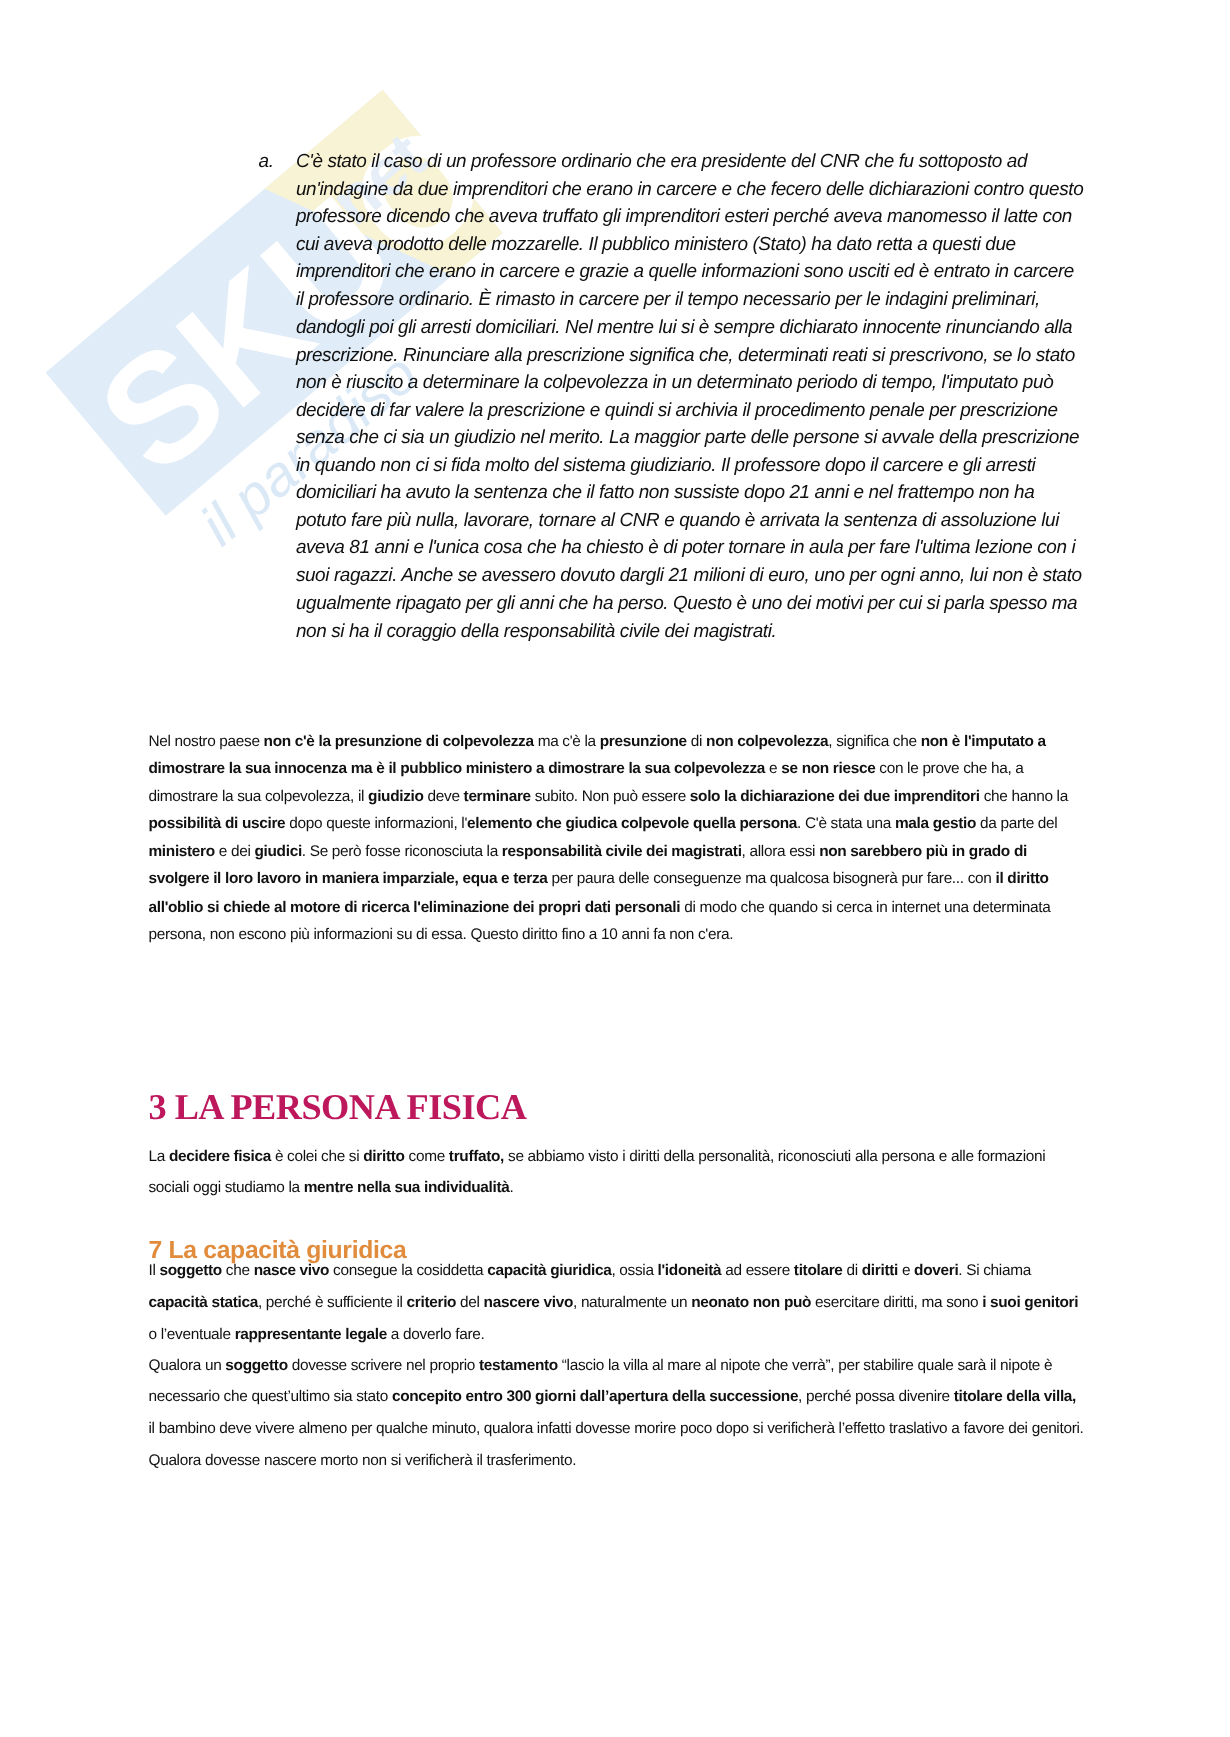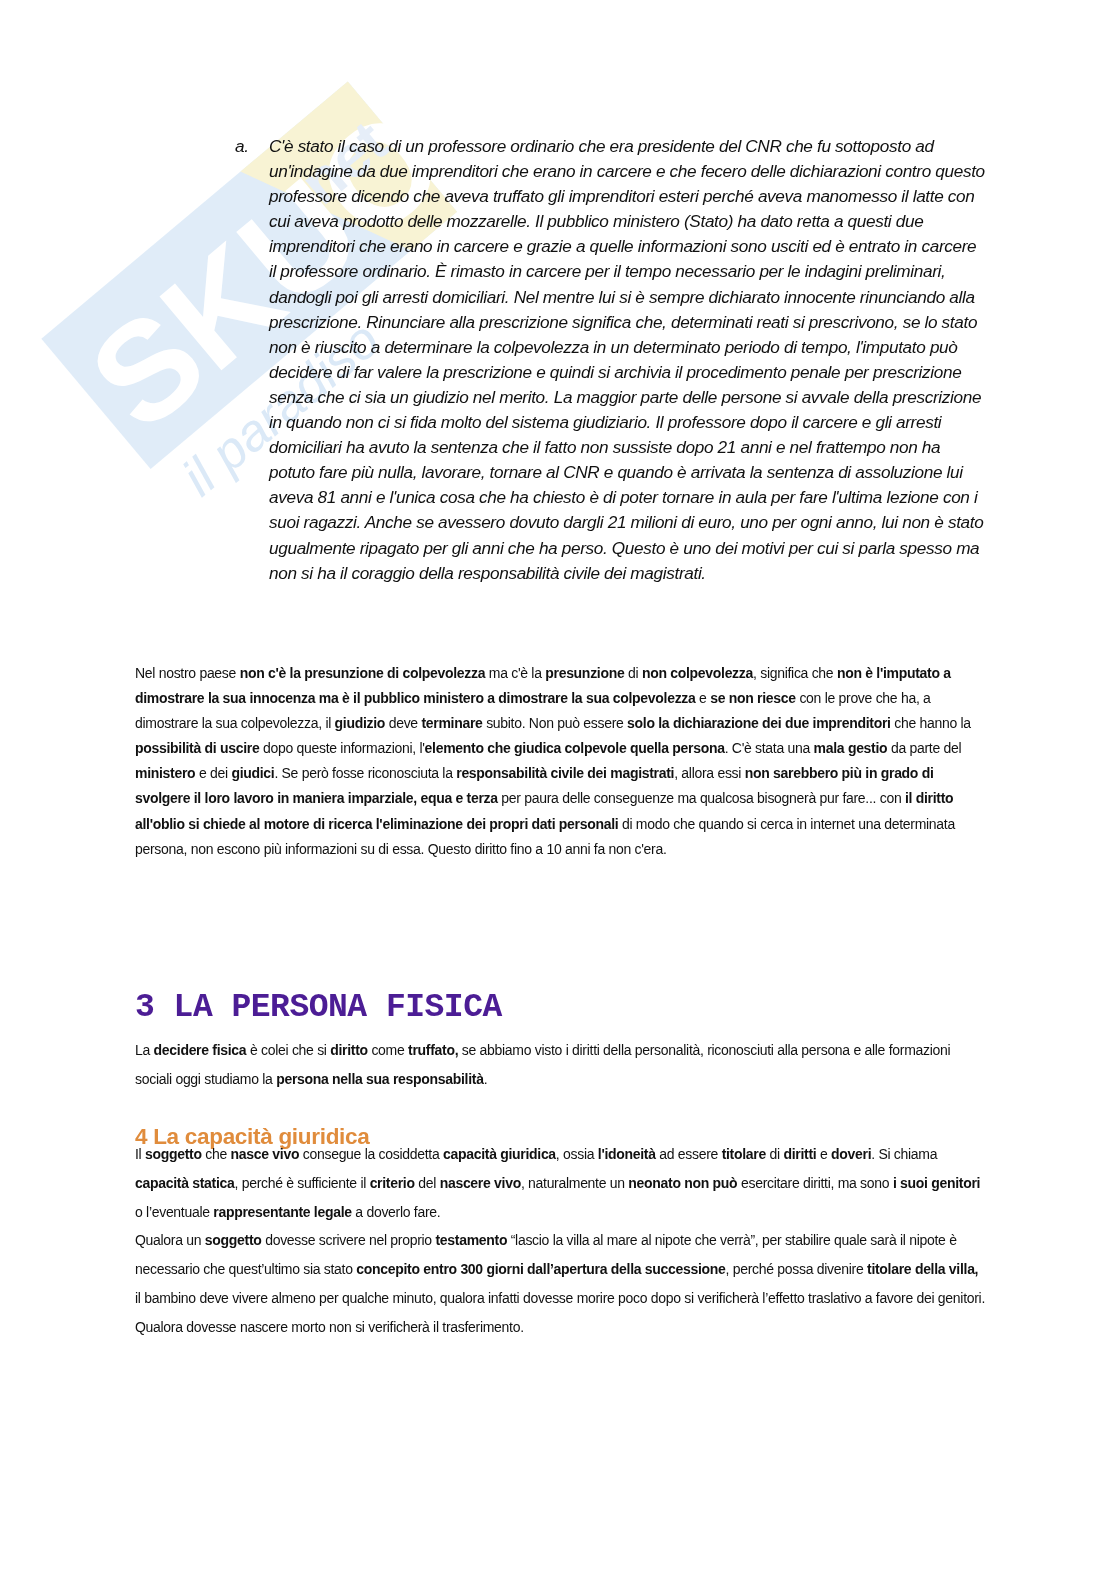--- a/index.html
+++ b/index.html
@@ -4,21 +4,21 @@
 <style>
   html, body { margin: 0; padding: 0; background: #ffffff; }
   body { width: 1118px; height: 1579px; position: relative; overflow: hidden;
          font-family: "Liberation Sans", "DejaVu Sans", sans-serif; color: #111; }
   .watermark { position: absolute; left: 20px; top: 40px; width: 470px; height: 500px; pointer-events: none; }
   .page { position: absolute; left: 135px; top: 134px; width: 850px; }
   .list-item { position: relative; padding-left: 134px; font-style: italic; font-size: 17.2px; line-height: 25.1px; letter-spacing: -0.35px; }
   .list-marker { position: absolute; left: 100px; top: 0; }
   .para { font-size: 14px; line-height: 25.1px; letter-spacing: -0.3px; margin: 0; }
   .para b { font-weight: bold; }
-  .h1 { font-family: Liberation Mono, monospace; color: #4c1d95; font-size: 33px; font-weight: bold; margin: 0; position: absolute; top: 855px; left: 0; letter-spacing: -0.5px; }
+  .h1 { font-family: Liberation Serif, serif; color: #be185d; font-size: 33px; font-weight: bold; margin: 0; position: absolute; top: 855px; left: 0; letter-spacing: -0.5px; }
   .h2 { color: #e08c3c; font-size: 22.5px; font-weight: bold; margin: 0; position: absolute; top: 990px; left: 0; letter-spacing: -0.3px; }
   .p-main { position: absolute; top: 527px; left: 0; width: 850px; }
   .p-intro { position: absolute; top: 902px; left: 0; width: 850px; line-height: 29px; }
   .p-cap { position: absolute; top: 990px; left: 0; width: 850px; line-height: 28.8px; margin-top: 16px; }
 </style>
 </head>
 <body>
 
 <svg class="watermark" viewBox="0 0 470 500">
   <g transform="rotate(-40 235 250)">
@@ -33,18 +33,18 @@
 <div class="page">
   <div class="list-item">
     <span class="list-marker">a.</span>
     <span>C'è stato il caso di un professore ordinario che era presidente del CNR che fu sottoposto ad un'indagine da due imprenditori che erano in carcere e che fecero delle dichiarazioni contro questo professore dicendo che aveva truffato gli imprenditori esteri perché aveva manomesso il latte con cui aveva prodotto delle mozzarelle. Il pubblico ministero (Stato) ha dato retta a questi due imprenditori che erano in carcere e grazie a quelle informazioni sono usciti ed è entrato in carcere il professore ordinario. È rimasto in carcere per il tempo necessario per le indagini preliminari, dandogli poi gli arresti domiciliari. Nel mentre lui si è sempre dichiarato innocente rinunciando alla prescrizione. Rinunciare alla prescrizione significa che, determinati reati si prescrivono, se lo stato non è riuscito a determinare la colpevolezza in un determinato periodo di tempo, l'imputato può decidere di far valere la prescrizione e quindi si archivia il procedimento penale per prescrizione senza che ci sia un giudizio nel merito. La maggior parte delle persone si avvale della prescrizione in quando non ci si fida molto del sistema giudiziario. Il professore dopo il carcere e gli arresti domiciliari ha avuto la sentenza che il fatto non sussiste dopo 21 anni e nel frattempo non ha potuto fare più nulla, lavorare, tornare al CNR e quando è arrivata la sentenza di assoluzione lui aveva 81 anni e l'unica cosa che ha chiesto è di poter tornare in aula per fare l'ultima lezione con i suoi ragazzi. Anche se avessero dovuto dargli 21 milioni di euro, uno per ogni anno, lui non è stato ugualmente ripagato per gli anni che ha perso. Questo è uno dei motivi per cui si parla spesso ma non si ha il coraggio della responsabilità civile dei magistrati.</span>
   </div>
 
   <p class="para p-main">Nel nostro paese <b>non c'è la presunzione di colpevolezza</b> ma c'è la <b>presunzione</b> di <b>non colpevolezza</b>, significa che <b>non è l'imputato a dimostrare la sua innocenza ma è il pubblico ministero a dimostrare la sua colpevolezza</b> e <b>se non riesce</b> con le prove che ha, a dimostrare la sua colpevolezza, il <b>giudizio</b> deve <b>terminare</b> subito. Non può essere <b>solo la dichiarazione dei due imprenditori</b> che hanno la <b>possibilità di uscire</b> dopo queste informazioni, l'<b>elemento che giudica colpevole quella persona</b>. C'è stata una <b>mala gestio</b> da parte del <b>ministero</b> e dei <b>giudici</b>. Se però fosse riconosciuta la <b>responsabilità civile dei magistrati</b>, allora essi <b>non sarebbero più in grado di svolgere il loro lavoro in maniera imparziale, equa e terza</b> per paura delle conseguenze ma qualcosa bisognerà pur fare... con <b>il diritto all'oblio si chiede al motore di ricerca l'eliminazione dei propri dati personali</b> di modo che quando si cerca in internet una determinata persona, non escono più informazioni su di essa. Questo diritto fino a 10 anni fa non c'era.</p>
 
   <h1 class="h1">3 LA PERSONA FISICA</h1>
 
-  <p class="para p-intro">La <b>decidere fisica</b> è colei che si <b>diritto</b> come <b>truffato,</b> se abbiamo visto i diritti della personalità, riconosciuti alla persona e alle formazioni sociali oggi studiamo la <b>persona nella sua responsabilità</b>.</p>
+  <p class="para p-intro">La <b>decidere fisica</b> è colei che si <b>diritto</b> come <b>truffato,</b> se abbiamo visto i diritti della personalità, riconosciuti alla persona e alle formazioni sociali oggi studiamo la <b>mentre nella sua individualità</b>.</p>
 
-  <h2 class="h2">4 La capacità giuridica</h2>
+  <h2 class="h2">7 La capacità giuridica</h2>
 
   <p class="para p-cap">Il <b>soggetto</b> che <b>nasce vivo</b> consegue la cosiddetta <b>capacità giuridica</b>, ossia <b>l'idoneità</b> ad essere <b>titolare</b> di <b>diritti</b> e <b>doveri</b>. Si chiama <b>capacità statica</b>, perché è sufficiente il <b>criterio</b> del <b>nascere vivo</b>, naturalmente un <b>neonato non può</b> esercitare diritti, ma sono <b>i suoi genitori</b> o l’eventuale <b>rappresentante legale</b> a doverlo fare.<br>Qualora un <b>soggetto</b> dovesse scrivere nel proprio <b>testamento</b> “lascio la villa al mare al nipote che verrà”, per stabilire quale sarà il nipote è necessario che quest’ultimo sia stato <b>concepito entro 300 giorni dall’apertura della successione</b>, perché possa divenire <b>titolare della villa,</b> il bambino deve vivere almeno per qualche minuto, qualora infatti dovesse morire poco dopo si verificherà l’effetto traslativo a favore dei genitori. Qualora dovesse nascere morto non si verificherà il trasferimento.</p>
 </div>
 
 </body></html>

